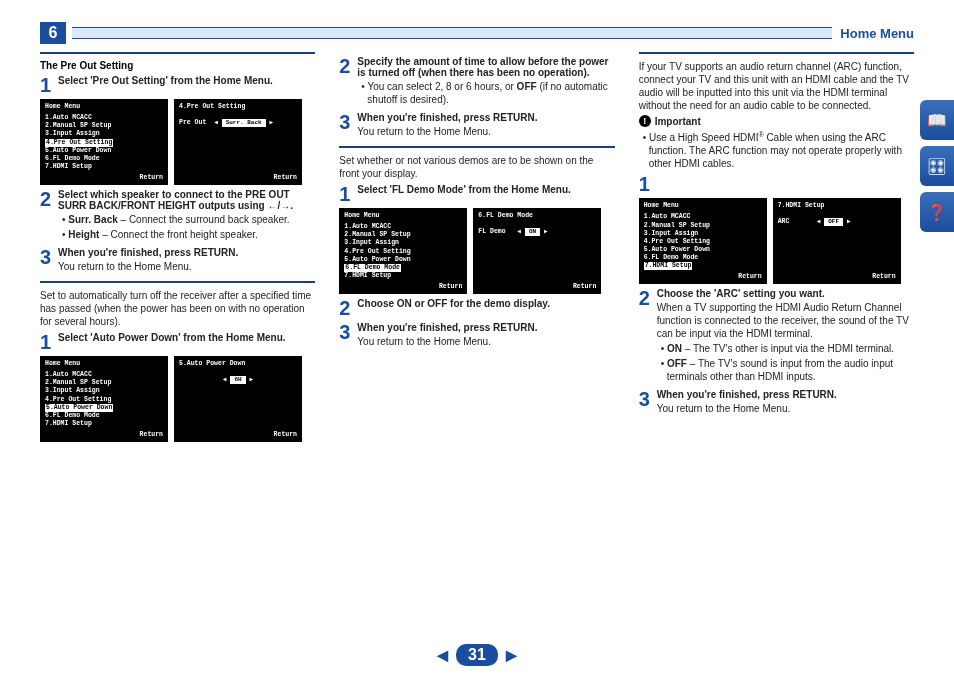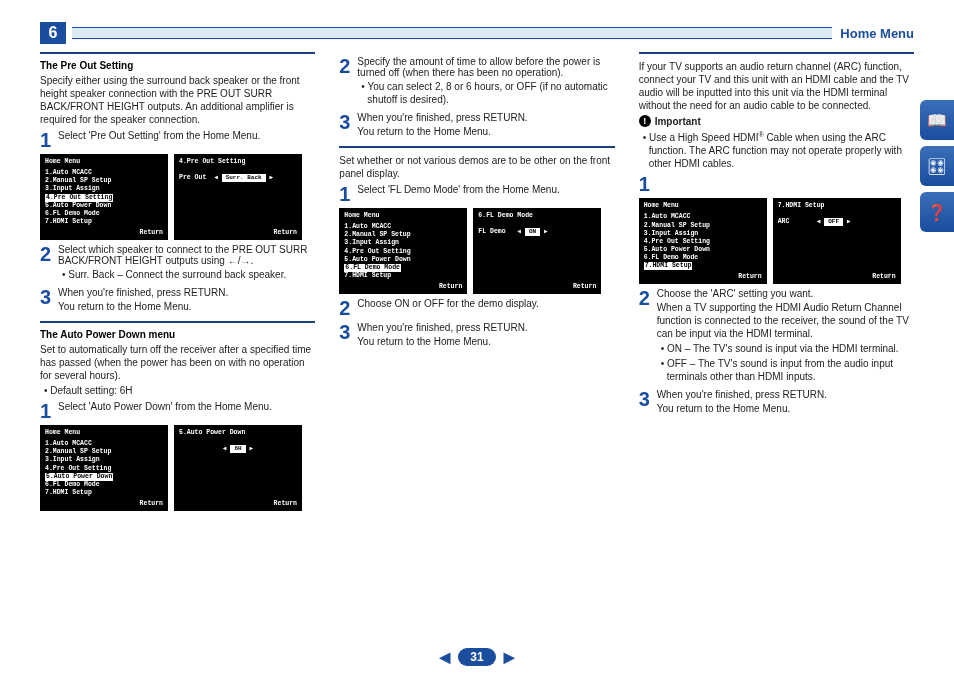--- a/index.html
+++ b/index.html
@@ -68,21 +68,21 @@
   .step{display:flex;align-items:flex-start;margin:4px 0;}
   .step .num{
     color:var(--blue);
     font-weight:bold;
     font-size:20px;
     line-height:1;
     width:18px;flex-shrink:0;
     font-family:"Arial Black",Arial,sans-serif;
   }
   .step .body{flex:1;}
-  .strong{font-weight:normal;}
+  .strong{font-weight:bold;}
   .osd-pair{display:flex;gap:6px;margin:4px 0;}
   .osd{
     background:#000;color:#fff;
     font-family:"Courier New",monospace;
     font-size:6.5px;
     font-weight:bold;
     padding:4px 5px 2px 5px;
     width:128px;height:86px;
     position:relative;
     line-height:1.25;
@@ -114,44 +114,41 @@
     position:absolute;left:0;right:0;bottom:8px;
     display:flex;align-items:center;justify-content:center;
     gap:8px;
     color:var(--blue);
     font-weight:bold;
   }
   .pagenum{
     background:var(--blue);color:#fff;
     border-radius:10px;
     padding:2px 12px;
-    font-size:12px;
+    font-size:16px;
   }
   .footer .nav{font-size:14px;cursor:pointer;}
   .sup{font-size:7px;vertical-align:super;}
 </style>
 </head>
 <body>
 
 <div class="page">
 
   <div class="header">
     <div class="chap">6</div>
     <div class="hbar"></div>
     <div class="chtitle">Home Menu</div>
   </div>
 
   <div class="columns">
 
     <div class="col">
       <div class="rule"></div>
       <h3 class="sec">The Pre Out Setting</h3>
-      <p>
-        <span>Specify either using the surround back speaker or the front height speaker connection with the </span><span class="strong">PRE OUT SURR BACK/FRONT HEIGHT</span><span> outputs. An additional amplifier is required for the speaker connection.</span>
-      </p>
 
       <div class="step">
         <div class="num">1</div>
         <div class="body strong">Select 'Pre Out Setting' from the Home Menu.</div>
       </div>
 
       <div class="osd-pair">
         <div class="osd">
           <div class="title">Home Menu</div>
           <div class="mi">1.Auto MCACC</div>
@@ -168,35 +165,34 @@
           <div style="margin-top:8px;"><span>Pre Out</span>&nbsp;&nbsp;<span style="font-size:6px">◀</span> <span class="val">Surr. Back</span> <span style="font-size:6px">▶</span></div>
           <div class="ret">Return</div>
         </div>
       </div>
 
       <div class="step">
         <div class="num">2</div>
         <div class="body">
           <div class="strong">Select which speaker to connect to the PRE OUT SURR BACK/FRONT HEIGHT outputs using ←/→.</div>
           <p class="bullet"><span class="strong">Surr. Back</span><span> – Connect the surround back speaker.</span></p>
+          <p class="bullet"><span class="strong">Height</span><span> – Connect the front height speaker.</span></p>
         </div>
       </div>
 
       <div class="step">
         <div class="num">3</div>
         <div class="body">
           <div class="strong">When you're finished, press RETURN.</div>
           <p>You return to the Home Menu.</p>
         </div>
       </div>
 
       <div class="rule" style="margin-top:6px;"></div>
-      <h3 class="sec">The Auto Power Down menu</h3>
       <p>Set to automatically turn off the receiver after a specified time has passed (when the power has been on with no operation for several hours).</p>
-      <p class="bullet"><span>Default setting: </span><span class="strong">6H</span></p>
 
       <div class="step">
         <div class="num">1</div>
         <div class="body strong">Select 'Auto Power Down' from the Home Menu.</div>
       </div>
 
       <div class="osd-pair">
         <div class="osd">
           <div class="title">Home Menu</div>
           <div class="mi">1.Auto MCACC</div>
@@ -226,21 +222,21 @@
       </div>
       <div class="step">
         <div class="num">3</div>
         <div class="body">
           <div class="strong">When you're finished, press RETURN.</div>
           <p>You return to the Home Menu.</p>
         </div>
       </div>
 
       <div class="rule" style="margin-top:6px;"></div>
-      <p>Set whether or not various demos are to be other on the front panel display.</p>
+      <p>Set whether or not various demos are to be shown on the front your display.</p>
 
       <div class="step">
         <div class="num">1</div>
         <div class="body strong">Select 'FL Demo Mode' from the Home Menu.</div>
       </div>
 
       <div class="osd-pair">
         <div class="osd">
           <div class="title">Home Menu</div>
           <div class="mi">1.Auto MCACC</div>
@@ -305,21 +301,21 @@
           <div style="margin-top:8px;"><span>ARC</span>&nbsp;&nbsp;&nbsp;&nbsp;&nbsp;&nbsp;&nbsp;<span style="font-size:6px">◀</span> <span class="val">OFF</span> <span style="font-size:6px">▶</span></div>
           <div class="ret">Return</div>
         </div>
       </div>
 
       <div class="step">
         <div class="num">2</div>
         <div class="body">
           <div class="strong">Choose the 'ARC' setting you want.</div>
           <p>When a TV supporting the HDMI Audio Return Channel function is connected to the receiver, the sound of the TV can be input via the HDMI terminal.</p>
-          <p class="bullet"><span class="strong">ON</span><span> – The TV's sound is input via the HDMI terminal.</span></p>
+          <p class="bullet"><span class="strong">ON</span><span> – The TV's other is input via the HDMI terminal.</span></p>
           <p class="bullet"><span class="strong">OFF</span><span> – The TV's sound is input from the audio input terminals other than HDMI inputs.</span></p>
         </div>
       </div>
 
       <div class="step">
         <div class="num">3</div>
         <div class="body">
           <div class="strong">When you're finished, press RETURN.</div>
           <p>You return to the Home Menu.</p>
         </div>

